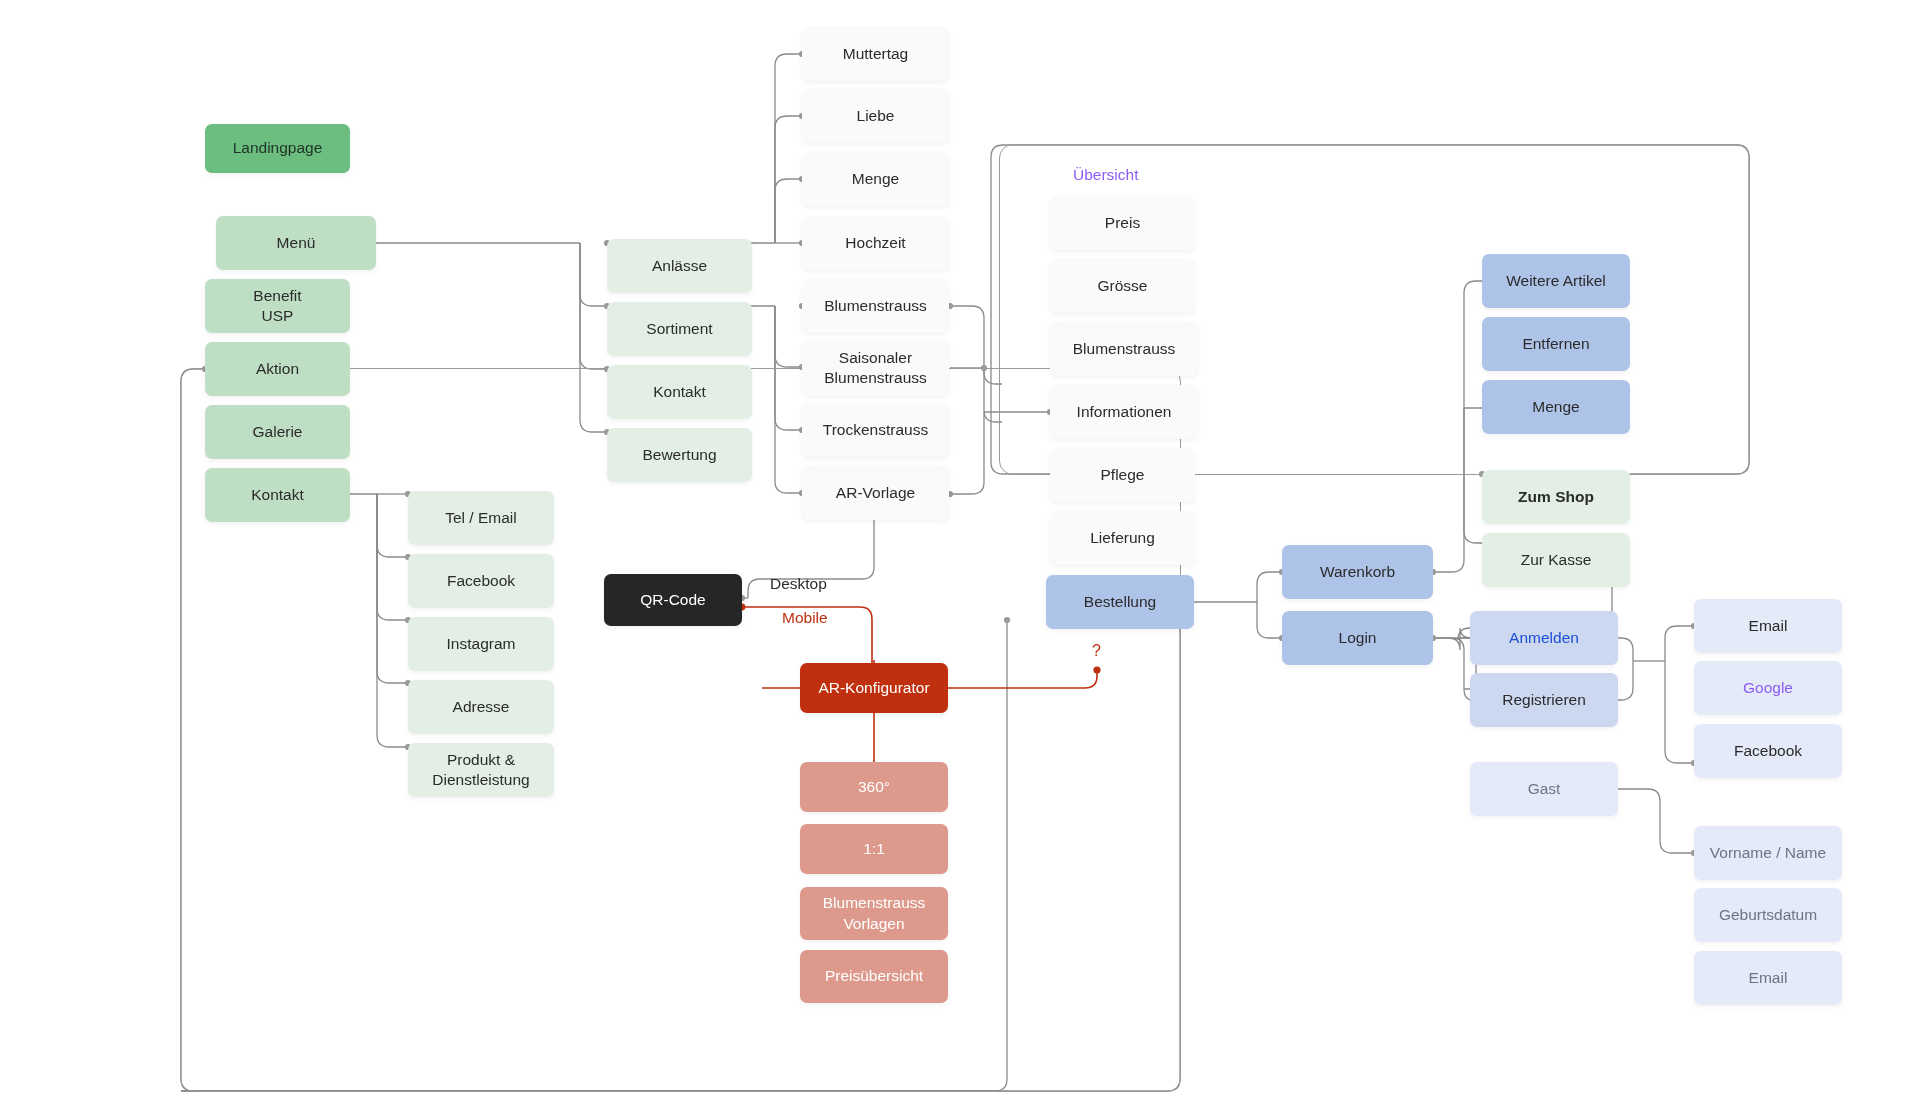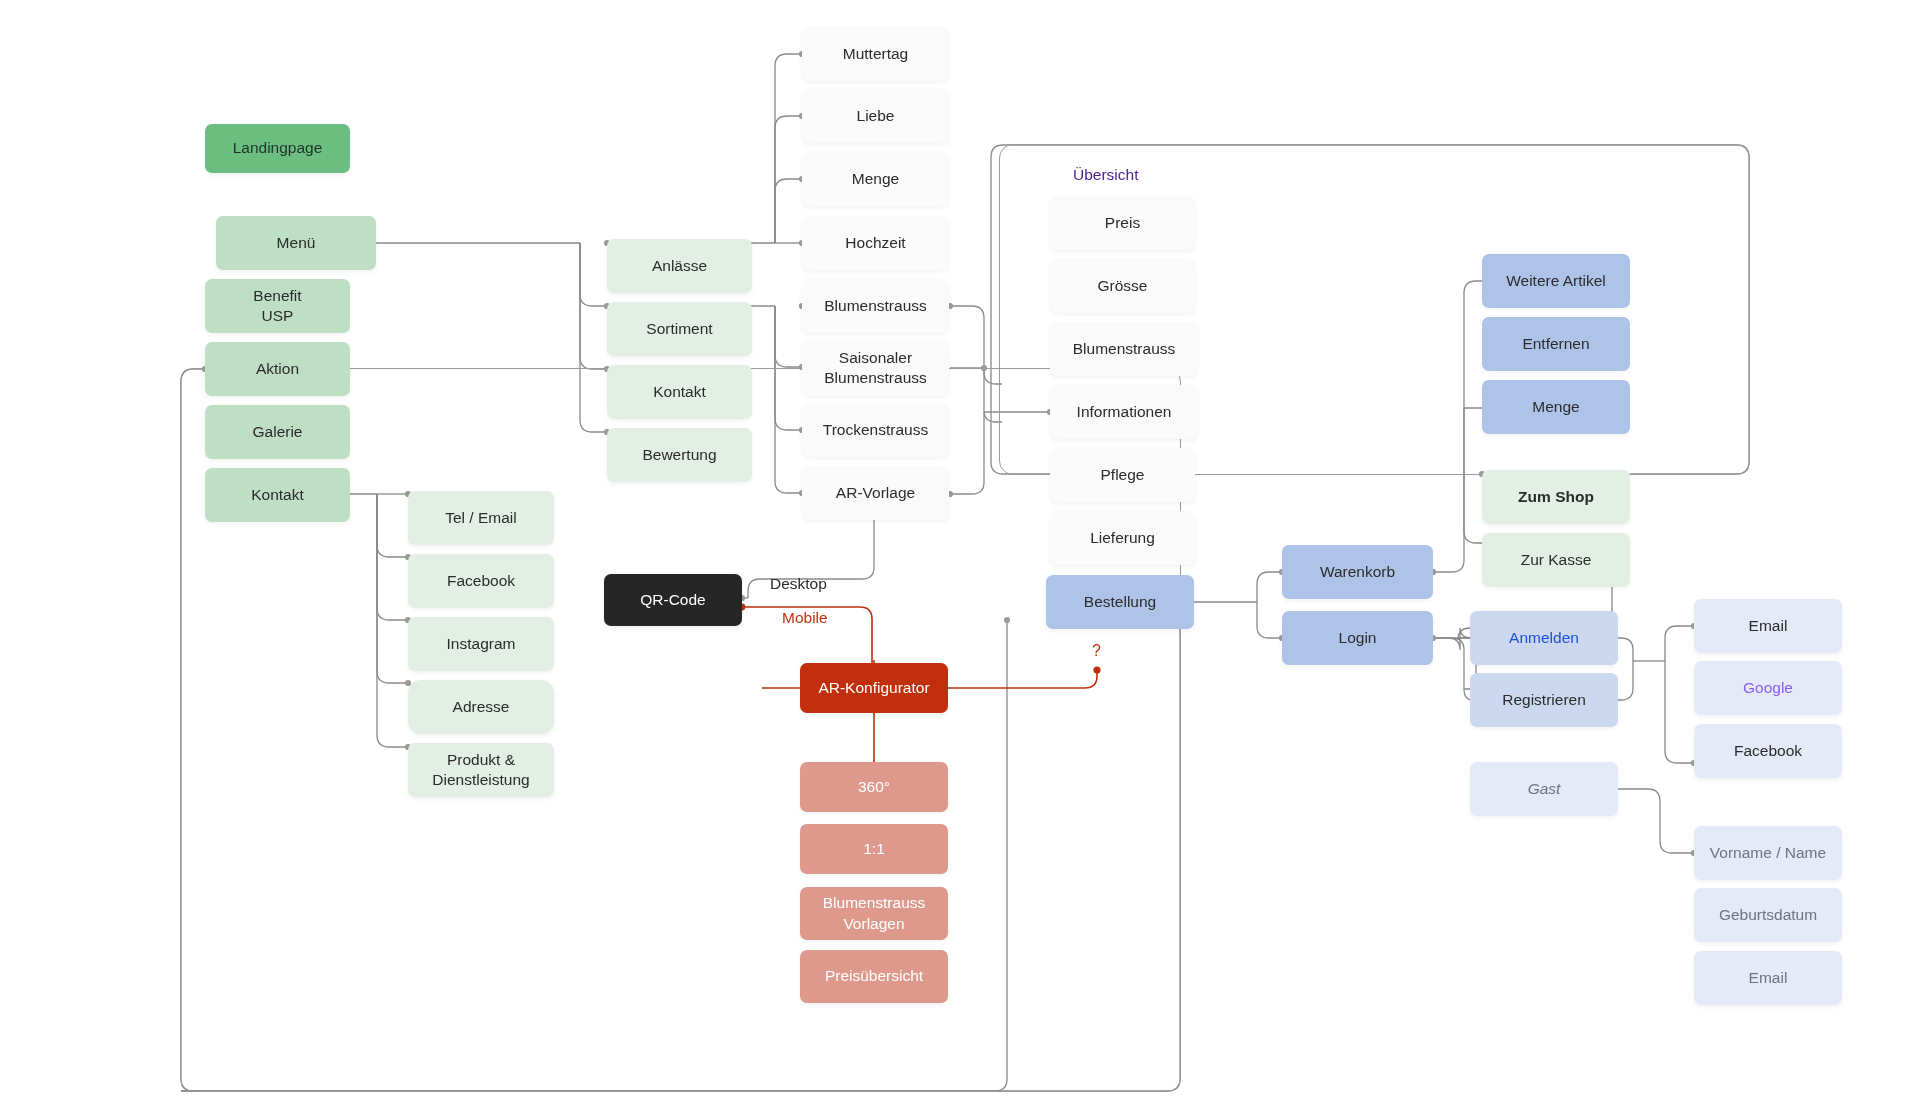--- a/index.html
+++ b/index.html
@@ -42,21 +42,21 @@
     background:transparent;
   }
   .label{
     position:absolute;
     font-size:15.5px;
     color:#2b2b2b;
     white-space:nowrap;
   }
   .label.red{color:#c0300f;}
   .label.qmark{color:#c0300f;font-size:16px;}
-  .grp-title{position:absolute;font-size:15.5px;color:#4c1d95;}
+  .grp-title{position:absolute;font-size:15.5px;color:#8b5cf6;}
 </style>
 </head>
 <body>
 
 <div id="canvas">
 
   <svg class="links" viewBox="0 0 1920 1104">
     <g fill="none" stroke="#8a8a8a" stroke-width="1.3">
 
       <path d="M285 243 L580 243"></path>
@@ -221,21 +221,21 @@
   <div class="node n-green-mid" style="left:216px;top:216px;width:160px;height:54px;">Menü</div>
   <div class="node n-green-mid" style="left:205px;top:279px;width:145px;height:54px;">Benefit
 USP</div>
   <div class="node n-green-mid" style="left:205px;top:342px;width:145px;height:54px;">Aktion</div>
   <div class="node n-green-mid" style="left:205px;top:405px;width:145px;height:54px;">Galerie</div>
   <div class="node n-green-mid" style="left:205px;top:468px;width:145px;height:54px;">Kontakt</div>
 
   <div class="node n-green-light" style="left:408px;top:468px;width:146px;height:54px;">Tel / Email</div>
   <div class="node n-green-light" style="left:408px;top:531px;width:146px;height:54px;">Facebook</div>
   <div class="node n-green-light" style="left:408px;top:594px;width:146px;height:54px;">Instagram</div>
-  <div class="node n-green-light" style="left:408px;top:657px;width:146px;height:54px;border-radius:13px;">Adresse</div>
+  <div class="node n-green-light" style="left:408px;top:657px;width:146px;height:54px;">Adresse</div>
   <div class="node n-green-light" style="left:408px;top:720px;width:146px;height:54px;">Produkt &amp;
 Dienstleistung</div>
 
   <div class="node n-green-light" style="left:607px;top:216px;width:145px;height:54px;">Anlässe</div>
   <div class="node n-green-light" style="left:607px;top:279px;width:145px;height:54px;">Sortiment</div>
   <div class="node n-green-light" style="left:607px;top:342px;width:145px;height:54px;">Kontakt</div>
   <div class="node n-green-light" style="left:607px;top:405px;width:145px;height:54px;">Bewertung</div>
 
   <div class="node n-white" style="left:802px;top:27px;width:147px;height:54px;">Muttertag</div>
   <div class="node n-white" style="left:802px;top:89px;width:147px;height:54px;">Liebe</div>
@@ -259,21 +259,21 @@
   <div class="node n-blue" style="left:1282px;top:611px;width:151px;height:54px;">Login</div>
 
   <div class="node n-blue" style="left:1482px;top:254px;width:148px;height:54px;">Weitere Artikel</div>
   <div class="node n-blue" style="left:1482px;top:317px;width:148px;height:54px;">Entfernen</div>
   <div class="node n-blue" style="left:1482px;top:380px;width:148px;height:54px;">Menge</div>
   <div class="node n-green-light" style="left:1482px;top:447px;width:148px;height:54px;font-weight:bold;">Zum Shop</div>
   <div class="node n-green-light" style="left:1482px;top:510px;width:148px;height:54px;">Zur Kasse</div>
 
   <div class="node n-blue-light" style="left:1470px;top:611px;width:148px;height:54px;color:#1d4ed8;background:#ccd8ef;">Anmelden</div>
   <div class="node n-blue-light" style="left:1470px;top:673px;width:148px;height:54px;color:#2b2b2b;background:#ccd8ef;">Registrieren</div>
-  <div class="node n-blue-light" style="left:1470px;top:762px;width:148px;height:54px;font-style:italic;">Gast</div>
+  <div class="node n-blue-light" style="left:1470px;top:762px;width:148px;height:54px;">Gast</div>
 
   <div class="node n-blue-light" style="left:1694px;top:599px;width:148px;height:54px;color:#2b2b2b;">Email</div>
   <div class="node n-blue-light" style="left:1694px;top:661px;width:148px;height:54px;color:#8b5cf6;">Google</div>
   <div class="node n-blue-light" style="left:1694px;top:724px;width:148px;height:54px;color:#2b2b2b;">Facebook</div>
 
   <div class="node n-blue-light" style="left:1694px;top:826px;width:148px;height:54px;">Vorname / Name</div>
   <div class="node n-blue-light" style="left:1694px;top:888px;width:148px;height:54px;">Geburtsdatum</div>
   <div class="node n-blue-light" style="left:1694px;top:951px;width:148px;height:54px;">Email</div>
 
   <div class="node n-dark" style="left:604px;top:574px;width:138px;height:52px;">QR-Code</div>

